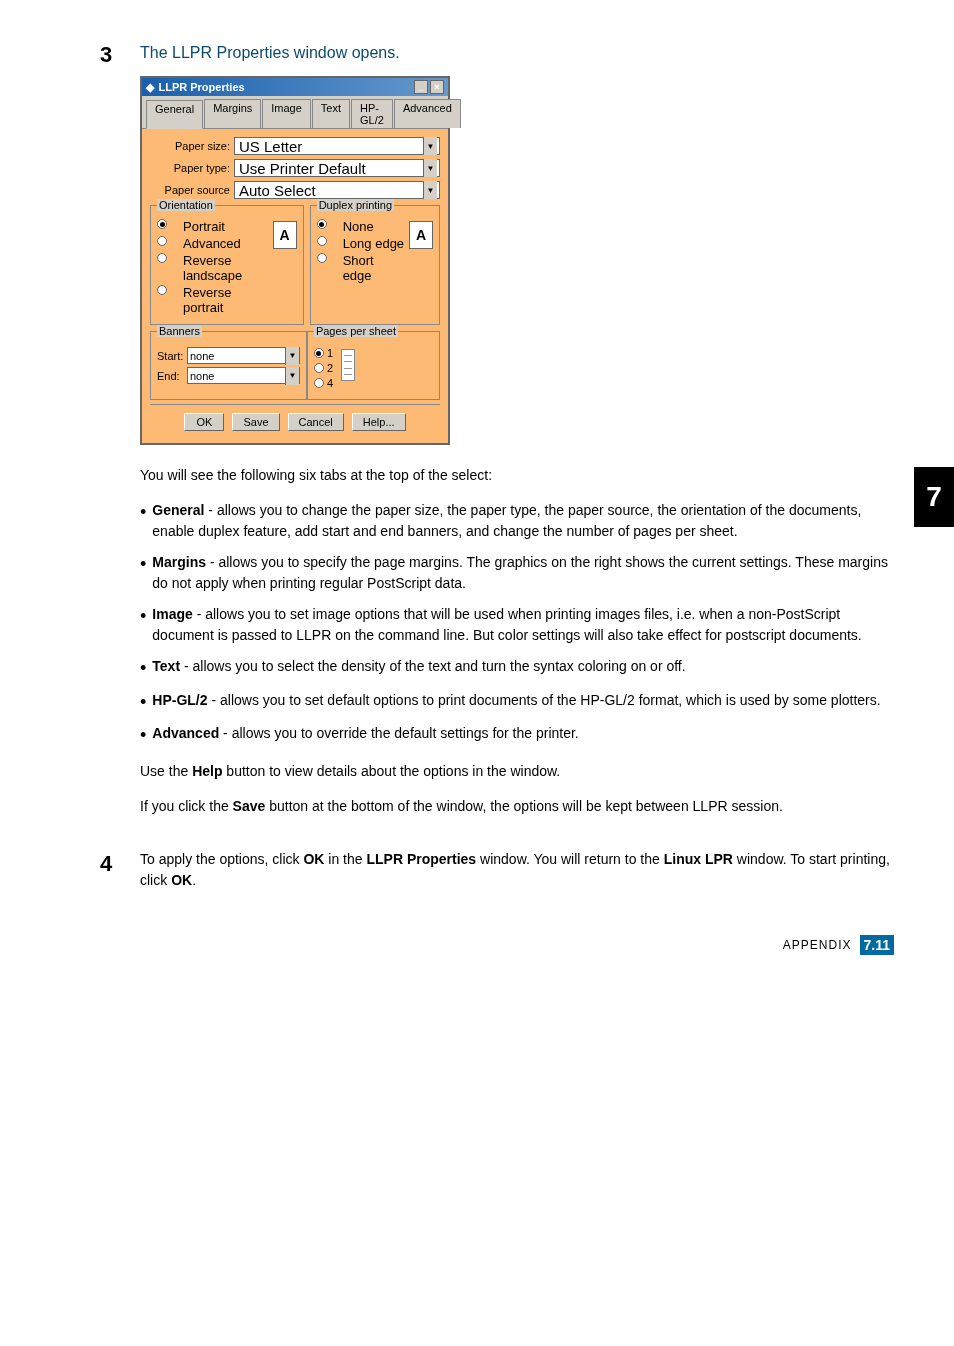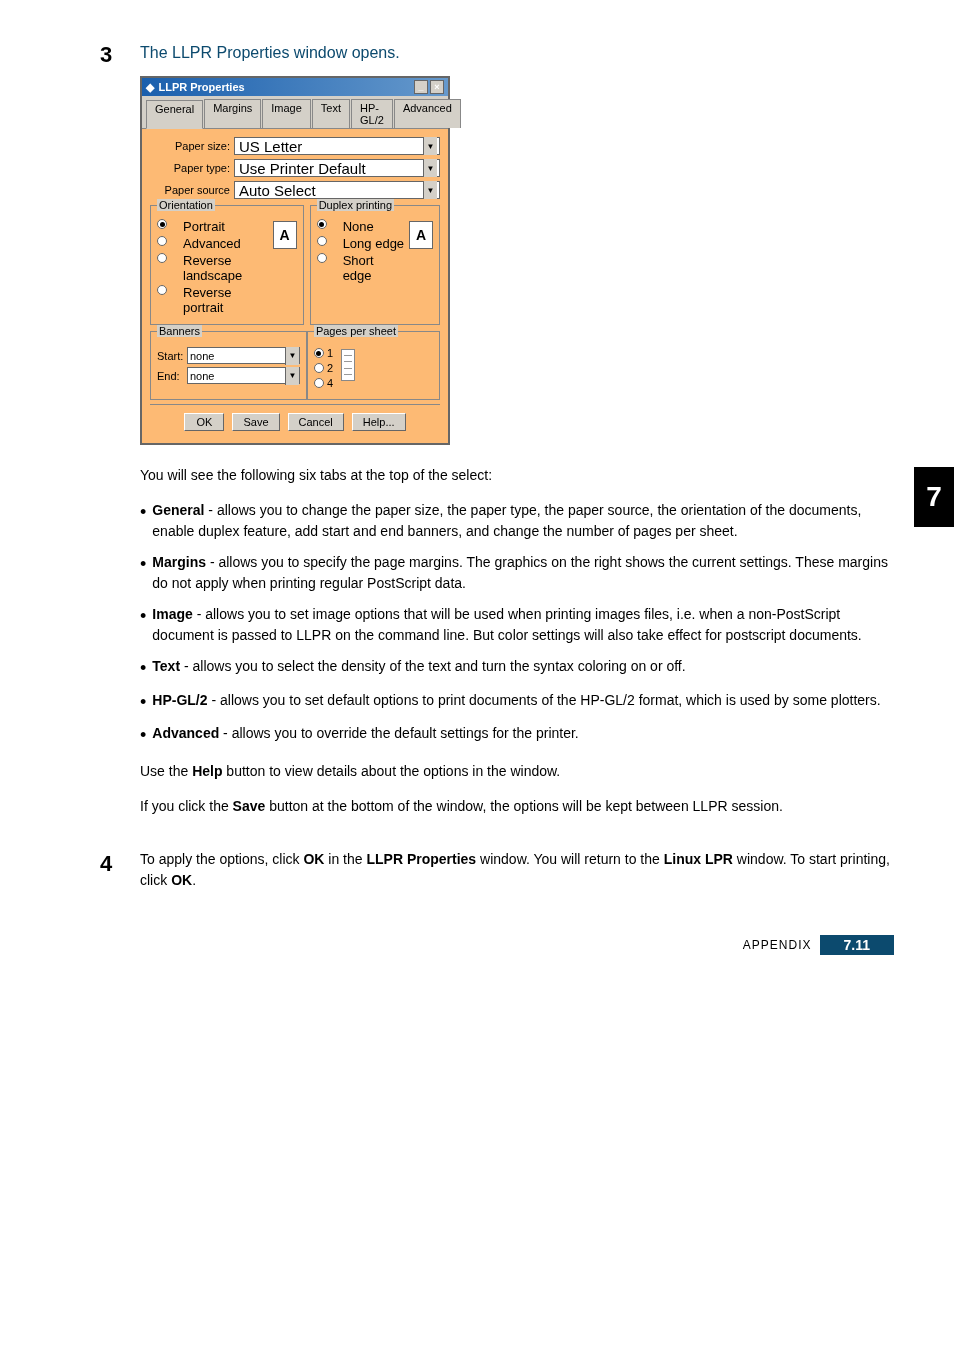--- a/index.html
+++ b/index.html
@@ -375,23 +375,23 @@
     }
 
     .appendix-label {
       font-size: 12px;
       color: #000;
       text-transform: uppercase;
       letter-spacing: 1px;
     }
 
     .page-num-badge {
-      background: #0c4a6e;
+      background: #0369a1;
       color: #fff;
-      padding: 2px 24px;
+      padding: 2px 4px;
       font-size: 14px;
       font-weight: bold;
     }
 
     b {
       font-weight: bold;
     }
   </style>
 </head>
 <body>

